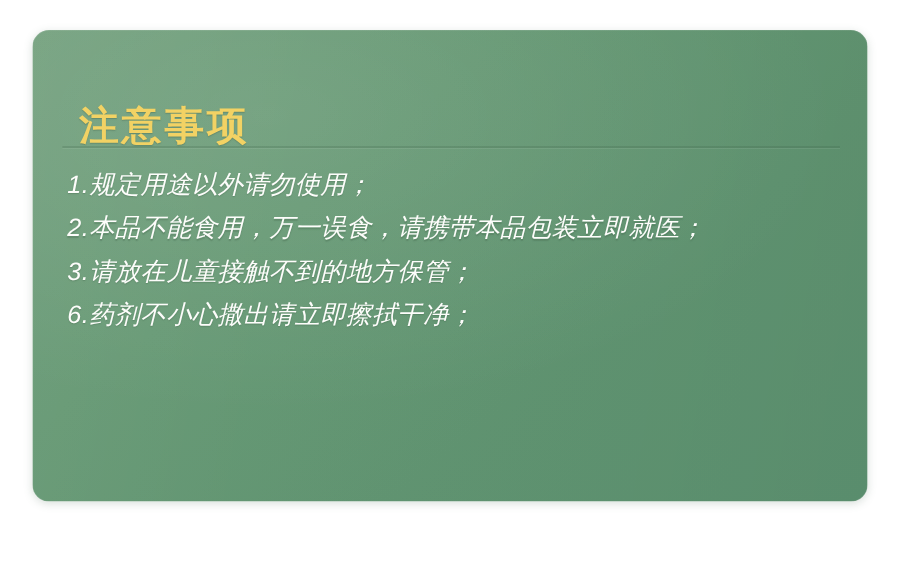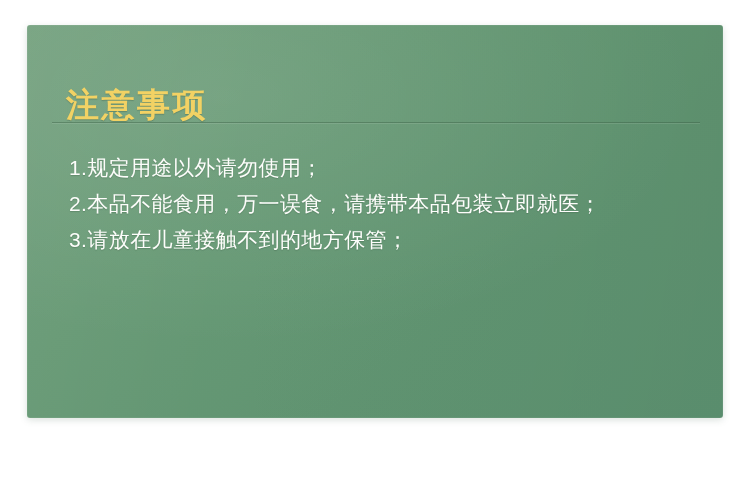--- a/index.html
+++ b/index.html
@@ -26,21 +26,21 @@
     background: #ffffff;
   }
 
   
   #notice-card {
     position: absolute;
     left: 27px;
     top: 25px;
     width: 696px;
     height: 393px;
-    border-radius: 3px;
+    border-radius: 14px;
     background:
       radial-gradient(120% 110% at 28% 18%, rgba(255,255,255,0.085) 0%, rgba(255,255,255,0.0) 58%),
       linear-gradient(140deg, #6e9d79 0%, #659873 34%, #5f9370 66%, #5c9170 100%);
     box-shadow:
       0 2px 7px rgba(90,120,100,0.22),
       0 0 0 0.6px rgba(255,255,255,0.12) inset;
     overflow: hidden;
   }
 
   
@@ -79,23 +79,24 @@
     border-top: 1px solid rgba(58,92,66,0.42);
     box-shadow: 0 1px 0 rgba(255,255,255,0.10);
   }
 
   
   #notice-list {
     position: absolute;
     left: 25px;
     top: 108px;
     right: 18px;
-    margin: 17px;
+    margin: 4px;
     padding: 0;
     list-style: none;
+    font-style: italic;
   }
   #notice-list li {
     display: block;
     height: 36px;
     line-height: 36px;
     font-size: 21px;
     color: #fdfdfb;
     letter-spacing: 0.4px;
     white-space: nowrap;
     text-shadow: 0 1px 1px rgba(55,85,62,0.30);
@@ -122,16 +123,19 @@
     <ul id="notice-list">
       <li>
         <span class="li-index">1.</span><span class="li-text">规定用途以外请勿使用；</span>
       </li>
       <li>
         <span class="li-index">2.</span><span class="li-text">本品不能食用，万一误食，请携带本品包装立即就医；</span>
       </li>
       <li>
         <span class="li-index">3.</span><span class="li-text">请放在儿童接触不到的地方保管；</span>
       </li>
+      <li>
+        <span class="li-index">6.</span><span class="li-text">药剂不小心撒出请立即擦拭干净；</span>
+      </li>
     </ul>
   </section>
 
 </div>
 
 </body></html>

